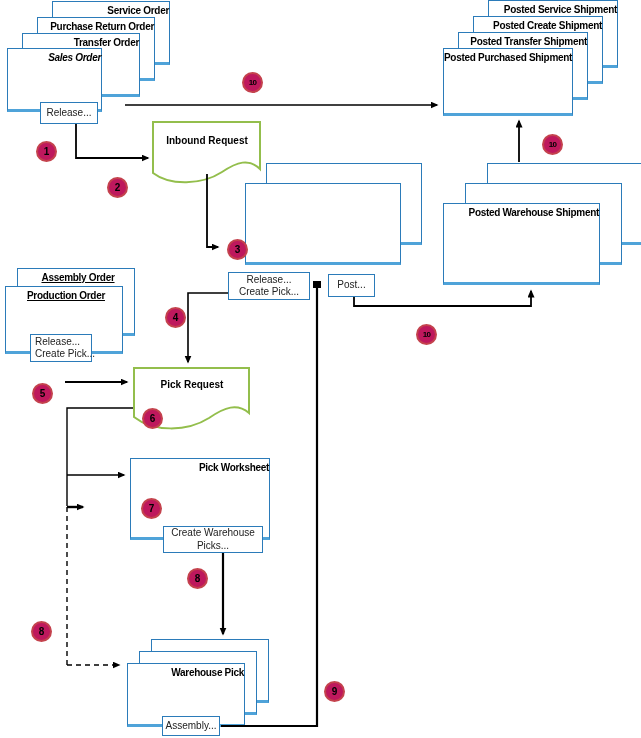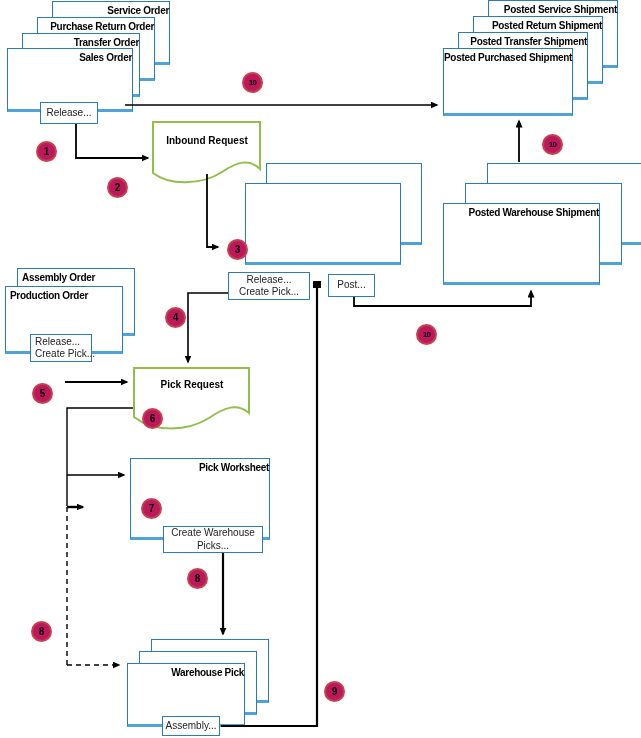--- a/index.html
+++ b/index.html
@@ -11,21 +11,21 @@
     font-family:"Liberation Sans", sans-serif;
   }
   .card{
     position:absolute; background:#fff; box-sizing:border-box;
     border:1.5px solid var(--blue); border-bottom:3px solid var(--lightblue);
   }
   .card .t{
     font-weight:bold; font-size:10px; line-height:1.25; color:#000;
     text-align:right; padding-top:3px; letter-spacing:-0.3px; white-space:nowrap;
   }
-  .card .t.left{ text-align:left; padding-left:4px; }
+  .card .t.left{ text-align:center; padding-left:4px;text-decoration:underline; }
   .btn{
     position:absolute; background:#fff; box-sizing:border-box;
     border:1.2px solid var(--blue); color:#222;
     font-size:10px; line-height:1.25; text-align:center;
     display:flex; flex-direction:column; justify-content:center; white-space:nowrap;
   }
   .btn.left{ text-align:left; padding-left:4px; }
   .badge{
     position:absolute; width:21px; height:21px; border-radius:50%;
     border:2.5px solid var(--red); background:#be185d; color:#000;
@@ -47,32 +47,32 @@
 
   <div class="card" style="left:52px;top:1px;width:118px;height:64px;">
     <div class="t">Service Order</div>
   </div>
   <div class="card" style="left:37px;top:17px;width:118px;height:64px;">
     <div class="t">Purchase Return Order</div>
   </div>
   <div class="card" style="left:22px;top:33px;width:118px;height:64px;">
     <div class="t">Transfer Order</div>
   </div>
-  <div class="card" style="left:7px;top:48px;width:126px;height:64px;">
+  <div class="card" style="left:7px;top:48px;width:95px;height:64px;font-style:italic;">
     <div class="t">Sales Order</div>
   </div>
   <div class="btn" style="left:40px;top:102px;width:58px;height:22px;">
     <span>Release...</span>
   </div>
 
   <div class="card" style="left:488px;top:0px;width:130px;height:68px;">
     <div class="t">Posted Service Shipment</div>
   </div>
   <div class="card" style="left:473px;top:16px;width:130px;height:68px;">
-    <div class="t">Posted Return Shipment</div>
+    <div class="t">Posted Create Shipment</div>
   </div>
   <div class="card" style="left:458px;top:32px;width:130px;height:68px;">
     <div class="t">Posted Transfer Shipment</div>
   </div>
   <div class="card" style="left:443px;top:48px;width:130px;height:68px;">
     <div class="t">Posted Purchased Shipment</div>
   </div>
 
   <div class="doc" style="left:152px;top:121px;width:110px;height:70px;">
     <svg width="110" height="70" viewBox="0 0 110 70">

